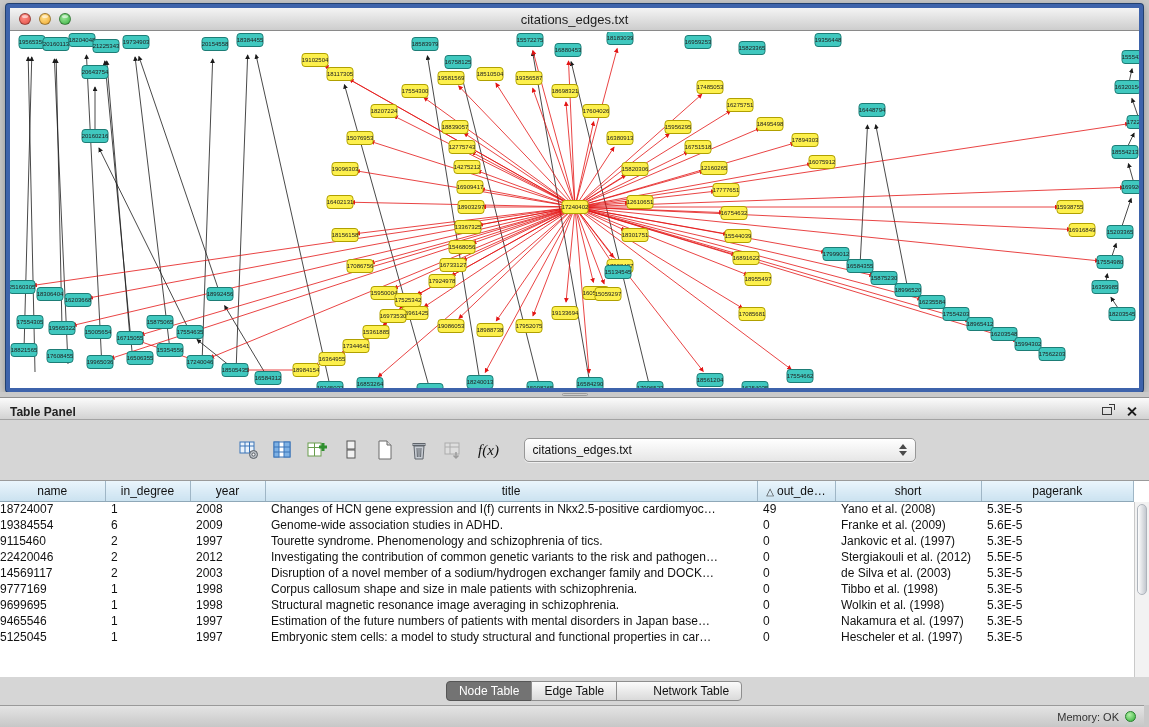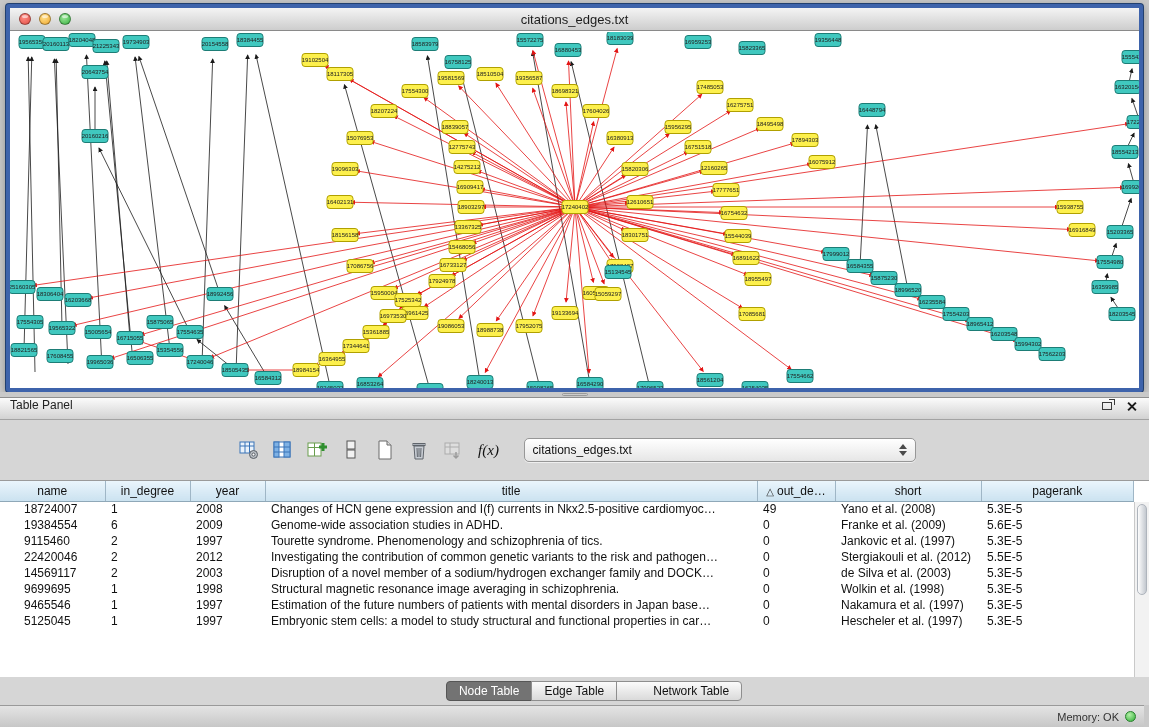--- a/index.html
+++ b/index.html
@@ -25,21 +25,21 @@
 
   
   .splitter { position:absolute; left:0; top:392px; width:1149px; height:5px; background:#c9c9c9; }
   .splitter .grip { position:absolute; left:50%; top:1px; width:26px; height:3px; margin-left:-13px;
     background:linear-gradient(#e9e9e9,#aeaeae); border-radius:2px; border:1px solid #9a9a9a; }
 
   
   .table-panel { position:absolute; left:0; top:397px; width:1149px; bottom:22px;
     background:#d6d6d6; border-top:1px solid #8f8f8f; display:flex; flex-direction:column; }
   .panel-header { height:22px; background:linear-gradient(#fbfbfb,#d2d2d2);
-    border-bottom:1px solid #a3a3a3; display:flex; align-items:flex-start; padding:0 10px; }
+    border-bottom:1px solid #a3a3a3; display:flex; align-items:flex-end; padding:0 10px;font-weight:bold; }
   .panel-title { font-size:12px; color:#222; }
   .panel-header .spacer { flex:1; }
   .hdr-btn { width:16px; height:16px; display:flex; align-items:center; justify-content:center;
     margin-left:8px; cursor:default; }
   .float-glyph { width:10px; height:8px; border:1.5px solid #3a3a3a; position:relative; }
   .float-glyph::after { content:""; position:absolute; right:-4px; top:-4px; width:5px; height:5px;
     border-top:1.5px solid #3a3a3a; border-right:1.5px solid #3a3a3a; }
   .close-glyph { position:relative; width:11px; height:11px; }
   .close-glyph::before,.close-glyph::after { content:""; position:absolute; left:5px; top:0;
     width:2px; height:11px; background:#1a1a1a; }
@@ -67,21 +67,21 @@
   table.data { width:1134px; border-collapse:collapse; table-layout:fixed; }
   table.data th { height:20px; font-size:12px; font-weight:normal; color:#111; text-align:center;
     background:linear-gradient(#eaf5fc,#cbe2f0); border-right:1px solid #9fb6c6;
     border-bottom:1px solid #8fa8b8; white-space:nowrap; overflow:hidden; }
   table.data th .sort { font-size:10px; color:#333; margin-right:3px; }
   table.data th:nth-child(1){width:105px;} table.data th:nth-child(2){width:85px;}
   table.data th:nth-child(3){width:75px;} table.data th:nth-child(4){width:492px;}
   table.data th:nth-child(5){width:78px;} table.data th:nth-child(6){width:146px;}
   table.data td { height:16px; font-size:12px; color:#111; padding:0 6px; white-space:nowrap;
     overflow:hidden; }
-  table.data td:nth-child(1){padding-left:24px;}
+  table.data td:nth-child(1){padding-left:0;}
   table.data td:nth-child(6){text-align:left;}
   .vscroll { position:absolute; right:0; top:21px; bottom:0; width:15px; background:#f2f2f2;
     border-left:1px solid #c9c9c9; }
   .vscroll .thumb { position:absolute; left:2px; top:2px; width:10px; height:52%;
     border-radius:6px; background:linear-gradient(to right,#fdfdfd,#c3c8cf); border:1px solid #aeb4bc; }
 
   .tabs-row { height:28px; display:flex; align-items:center; justify-content:center; background:#d6d6d6; }
   .tab { height:20px; padding:0 12px; display:flex; align-items:center; font-size:12px; color:#111;
     background:linear-gradient(#fbfbfb,#dadada); border:1px solid #8e8e8e; margin-left:-1px; }
   .tab:first-child { border-radius:4px 0 0 4px; margin-left:0; }
@@ -884,20 +884,29 @@
           <tr>
             <td>14569117</td>
             <td>2</td>
             <td>2003</td>
             <td>Disruption of a novel member of a sodium/hydrogen exchanger family and DOCK…</td>
             <td>0</td>
             <td>de Silva et al. (2003)</td>
             <td>5.3E-5</td>
           </tr>
           <tr>
+            <td>9777169</td>
+            <td>1</td>
+            <td>1998</td>
+            <td>Corpus callosum shape and size in male patients with schizophrenia.</td>
+            <td>0</td>
+            <td>Tibbo et al. (1998)</td>
+            <td>5.3E-5</td>
+          </tr>
+          <tr>
             <td>9699695</td>
             <td>1</td>
             <td>1998</td>
             <td>Structural magnetic resonance image averaging in schizophrenia.</td>
             <td>0</td>
             <td>Wolkin et al. (1998)</td>
             <td>5.3E-5</td>
           </tr>
           <tr>
             <td>9465546</td>

